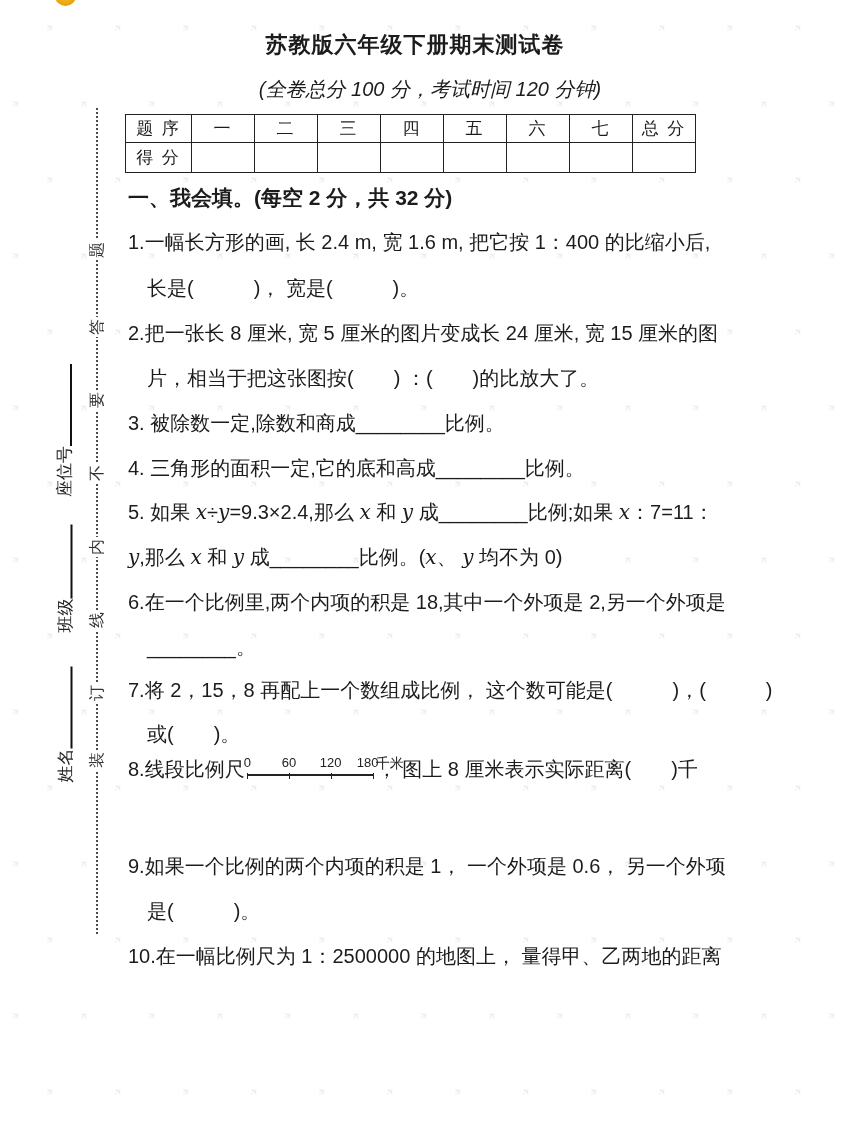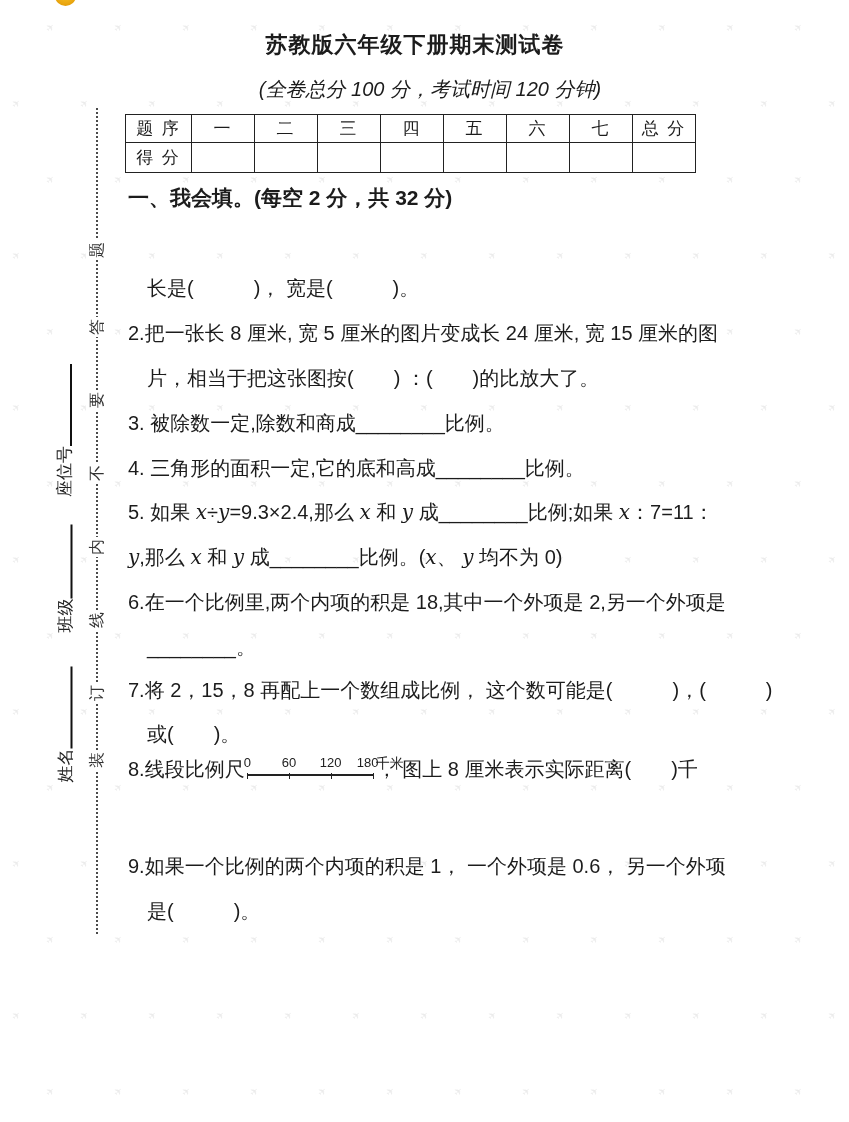--- a/index.html
+++ b/index.html
@@ -285,20 +285,21 @@
         <td></td>
         <td></td>
         <td></td>
         <td></td>
       </tr>
     </tbody>
       </table>
 
     <div class="heading">一、我会填。(每空 2 分，共 32 分)</div>
 
+    <div class="qline" style="top:229px">1.一幅长方形的画, 长 2.4 m, 宽 1.6 m, 把它按 1：400 的比缩小后,</div>
     <div class="qline indent" style="top:275px">长是(　　　)， 宽是(　　　)。</div>
 
     <div class="qline" style="top:320px">2.把一张长 8 厘米, 宽 5 厘米的图片变成长 24 厘米, 宽 15 厘米的图</div>
     <div class="qline indent" style="top:365px">片，相当于把这张图按(　　) ：(　　)的比放大了。</div>
 
     <div class="qline" style="top:410px">3. 被除数一定,除数和商成________比例。</div>
 
     <div class="qline" style="top:455px">4. 三角形的面积一定,它的底和高成________比例。</div>
 
     <div class="qline" style="top:499px"><span>5. 如果 </span><span class="seg-i">x</span><span>÷</span><span class="seg-i">y</span><span>=9.3×2.4,那么 </span><span class="seg-i">x</span><span> 和 </span><span class="seg-i">y</span><span> 成________比例;如果 </span><span class="seg-i">x</span><span>：7=11：</span></div>
@@ -321,20 +322,21 @@
         <span class="ruler-tick" style="left:44px"></span>
         <span class="ruler-tick" style="left:86px"></span>
         <span class="ruler-tick" style="left:128px"></span>
         <span class="ruler-unit">千米</span>
       </span><span>，  图上 8 厘米表示实际距离(　　)千</span>
     </div>
 
     <div class="qline" style="top:853px">9.如果一个比例的两个内项的积是 1， 一个外项是 0.6， 另一个外项</div>
     <div class="qline indent" style="top:898px">是(　　　)。</div>
 
+    <div class="qline" style="top:943px">10.在一幅比例尺为 1：2500000 的地图上， 量得甲、乙两地的距离</div>
 
     <div class="bind-line"></div>
     <span class="bind-char" style="top:239px">题</span>
     <span class="bind-char" style="top:316px">答</span>
     <span class="bind-char" style="top:389px">要</span>
     <span class="bind-char" style="top:462px">不</span>
     <span class="bind-char" style="top:536px">内</span>
     <span class="bind-char" style="top:609px">线</span>
     <span class="bind-char" style="top:682px">订</span>
     <span class="bind-char" style="top:749px">装</span>

